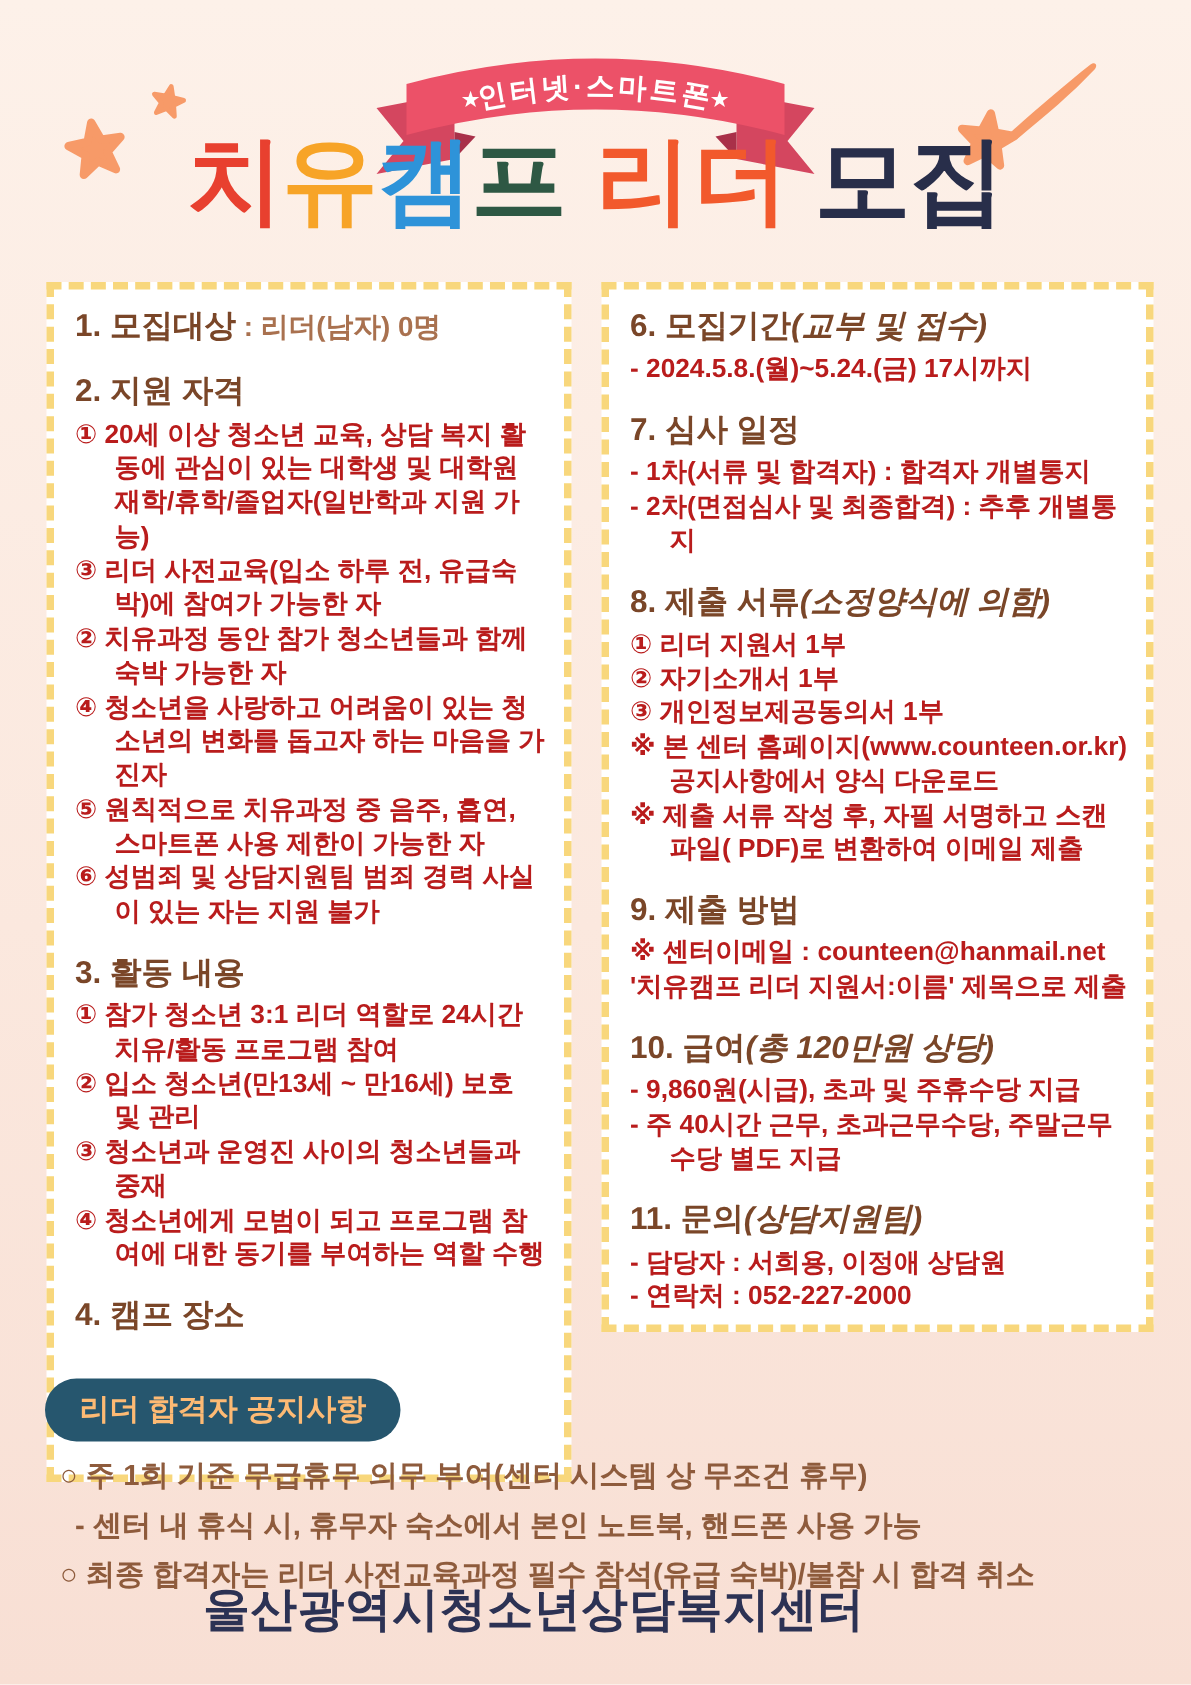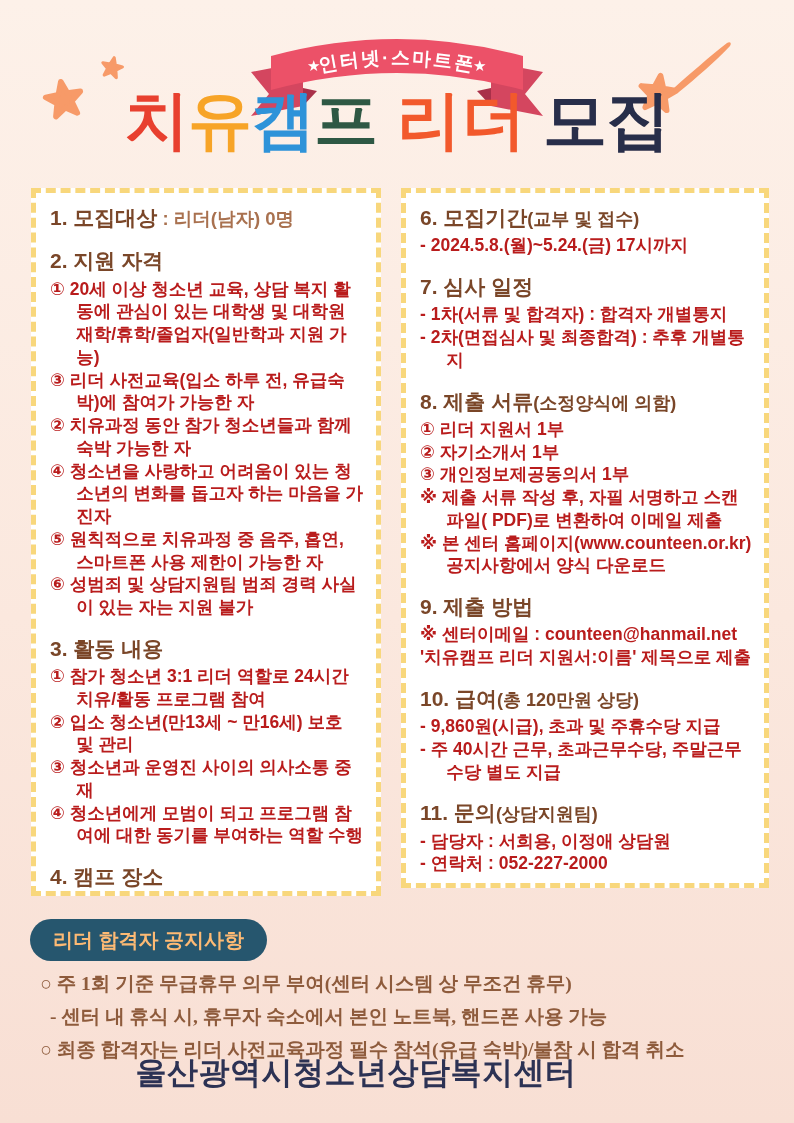--- a/index.html
+++ b/index.html
@@ -14,35 +14,35 @@
                fill:#ffffff;letter-spacing:2px;}
   .title{position:absolute;left:0;top:88px;width:794px;text-align:center;
          font-weight:800;font-size:64px;line-height:1.0;letter-spacing:-1px;white-space:nowrap;}
   .title span{display:inline-block;}
   .c1{color:#e8402f;} .c2{color:#f7a427;} .c3{color:#2e93d9;} .c4{color:#2e5844;}
   .c5{color:#f2592c;margin-left:20px;letter-spacing:1px;} .c6{color:#282e4a;margin-left:16px;}
 
   
   .panel{position:absolute;top:188px;background:#ffffff;border:5px dashed #f8d77c;
          box-sizing:border-box;overflow:hidden;padding:12px 12px 10px 14px;}
-  .panel.left{left:31px;width:350px;height:708px;}
+  .panel.left{left:31px;width:350px;height:800px;}
   .panel.right{left:401px;width:368px;height:700px;}
   .section{margin-bottom:17px;}
   .sec-h{color:#7a4628;font-weight:800;font-size:21px;line-height:1.25;margin-bottom:3px;}
-  .h-paren{font-size:18px;font-weight:800;}
+  .h-paren{font-size:21px;font-weight:800;font-style:italic;}
   .h-note{font-size:18.5px;font-weight:700;color:#a9714f;}
   .item{margin:0;color:#b91c1c;font-weight:600;font-size:17.5px;line-height:1.3;
         padding-left:1.5em;text-indent:-1.5em;}
 
   
   .badge{position:absolute;left:30px;top:919px;height:42px;line-height:42px;
          background:#26566e;border-radius:22px;padding:0 23px;color:#fdba74;
          font-weight:800;font-size:20px;}
   .notes{position:absolute;left:40px;top:968px;width:730px;color:#8e5b3c;
-         font-weight:600;font-size:19.5px;line-height:1.68;font-family:Liberation Serif, serif;}
+         font-weight:600;font-size:19.5px;line-height:1.68;}
   .notes .indent{padding-left:10px;}
   .footer{position:absolute;left:0;top:1052px;width:712px;text-align:center;
           color:#2c3254;font-weight:800;font-size:31px;letter-spacing:0.5px;}
 </style>
 </head>
 <body>
 
 <div class="page">
 
   <svg class="decor-svg" viewBox="0 0 794 200" aria-hidden="true">
@@ -89,21 +89,21 @@
       <p class="item">② 치유과정 동안 참가 청소년들과 함께 숙박 가능한 자</p>
       <p class="item">④ 청소년을 사랑하고 어려움이 있는 청소년의 변화를 돕고자 하는 마음을 가진자</p>
       <p class="item">⑤ 원칙적으로 치유과정 중 음주, 흡연, 스마트폰 사용 제한이 가능한 자</p>
       <p class="item">⑥ 성범죄 및 상담지원팀 범죄 경력 사실이 있는 자는 지원 불가</p>
     </div>
 
     <div class="section">
       <div class="sec-h"><span>3. 활동 내용</span></div>
       <p class="item">① 참가 청소년 3:1 리더 역할로 24시간 치유/활동 프로그램 참여</p>
       <p class="item">② 입소 청소년(만13세 ~ 만16세) 보호 및 관리</p>
-      <p class="item">③ 청소년과 운영진 사이의 의사소통 중재</p>
+      <p class="item">③ 청소년과 운영진 사이의 청소년들과 중재</p>
       <p class="item">④ 청소년에게 모범이 되고 프로그램 참여에 대한 동기를 부여하는 역할 수행</p>
     </div>
 
     <div class="section">
       <div class="sec-h"><span>4. 캠프 장소</span></div>
 
     </div>
 
   </div>
 
@@ -118,22 +118,22 @@
       <div class="sec-h"><span>7. 심사 일정</span></div>
       <p class="item">- 1차(서류 및 합격자) : 합격자 개별통지</p>
       <p class="item">- 2차(면접심사 및 최종합격) : 추후 개별통지</p>
     </div>
 
     <div class="section">
       <div class="sec-h"><span>8. 제출 서류</span><span class="h-paren">(소정양식에 의함)</span></div>
       <p class="item">① 리더 지원서 1부</p>
       <p class="item">② 자기소개서 1부</p>
       <p class="item">③ 개인정보제공동의서 1부</p>
+      <p class="item">※ 본 센터 홈페이지(www.counteen.or.kr) 공지사항에서 양식 다운로드</p>
       <p class="item">※ 제출 서류 작성 후, 자필 서명하고 스캔 파일( PDF)로 변환하여 이메일 제출</p>
-      <p class="item">※ 본 센터 홈페이지(www.counteen.or.kr) 공지사항에서 양식 다운로드</p>
     </div>
 
     <div class="section">
       <div class="sec-h"><span>9. 제출 방법</span></div>
       <p class="item">※ 센터이메일 :  counteen@hanmail.net</p>
       <p class="item">'치유캠프 리더 지원서:이름' 제목으로 제출</p>
     </div>
 
     <div class="section">
       <div class="sec-h"><span>10. 급여</span><span class="h-paren">(총 120만원 상당)</span></div>

